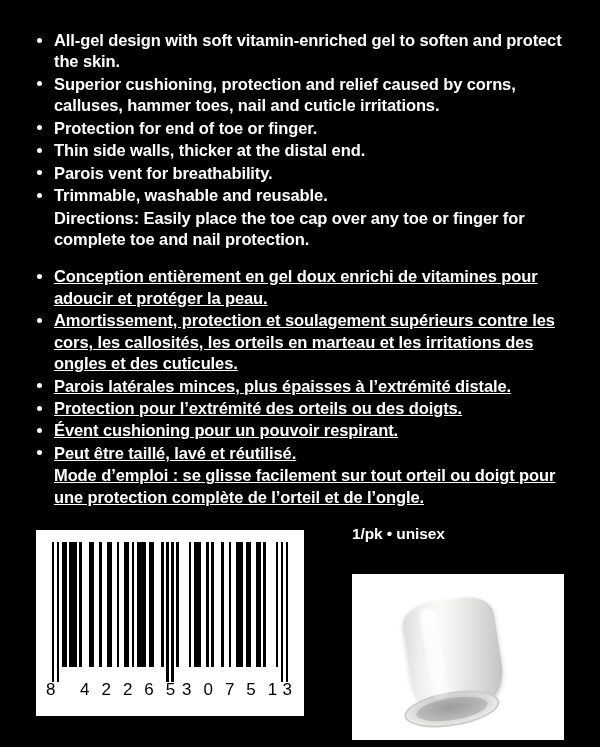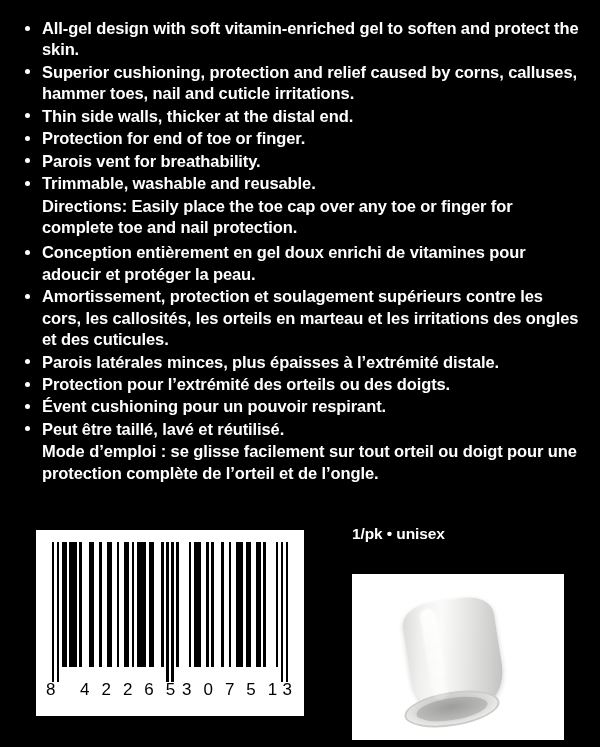--- a/index.html
+++ b/index.html
@@ -17,21 +17,21 @@
   }
   .page {
     position: relative;
     width: 600px;
     height: 747px;
     background: #000000;
     padding: 14px 16px 0 18px;
   }
   ul.bullets {
     list-style: none;
-    margin: 4px;
+    margin: 16px;
     padding: 0;
   }
   ul.bullets li {
     position: relative;
     padding-left: 20px;
     font-size: 16.5px;
     line-height: 1.30;
     font-weight: bold;
     letter-spacing: -0.1px;
     margin-bottom: 1px;
@@ -40,21 +40,21 @@
     position: absolute;
     left: 3px;
     top: 0.46em;
     width: 5px;
     height: 5px;
     background: #ffffff;
     border-radius: 50%;
   }
   li.nodot { padding-left: 20px; }
   .block-en { margin-bottom: 22px; }
-  .block-fr { margin-bottom: 8px; }
+  .block-fr { margin-bottom: 8px; text-decoration: underline; }
 
   .lower {
     position: absolute;
     left: 0;
     top: 524px;
     width: 600px;
     height: 223px;
   }
   .packinfo {
     position: absolute;
@@ -168,22 +168,22 @@
   }
 </style>
 </head>
 <body>
 
 <div class="page">
 
   <ul class="bullets block-en">
     <li><span class="dot"></span><span>All-gel design with soft vitamin-enriched gel to soften and protect the skin.</span></li>
     <li><span class="dot"></span><span>Superior cushioning, protection and relief caused by corns, calluses, hammer toes, nail and cuticle irritations.</span></li>
+    <li><span class="dot"></span><span>Protection for end of toe or finger.</span></li>
     <li><span class="dot"></span><span>Thin side walls, thicker at the distal end.</span></li>
-    <li><span class="dot"></span><span>Protection for end of toe or finger.</span></li>
     <li><span class="dot"></span><span>Parois vent for breathability.</span></li>
     <li><span class="dot"></span><span>Trimmable, washable and reusable.</span></li>
     <li class="nodot"><span>Directions: Easily place the toe cap over any toe or finger for complete toe and nail protection.</span></li>
   </ul>
 
   <ul class="bullets block-fr">
     <li><span class="dot"></span><span>Conception entièrement en gel doux enrichi de vitamines pour adoucir et protéger la peau.</span></li>
     <li><span class="dot"></span><span>Amortissement, protection et soulagement supérieurs contre les cors, les callosités, les orteils en marteau et les irritations des ongles et des cuticules.</span></li>
     <li><span class="dot"></span><span>Parois latérales minces, plus épaisses à l’extrémité distale.</span></li>
     <li><span class="dot"></span><span>Protection pour l’extrémité des orteils ou des doigts.</span></li>

